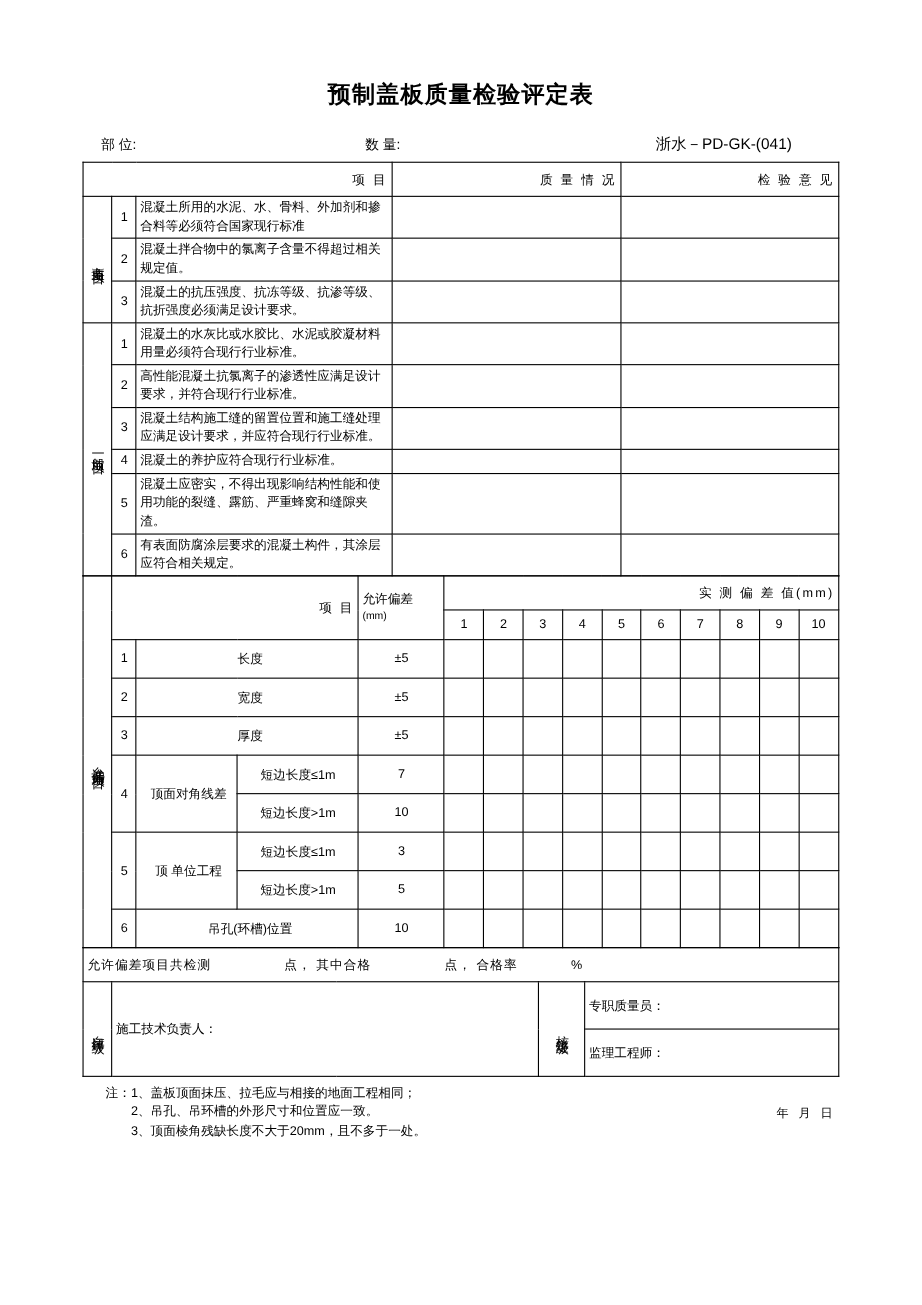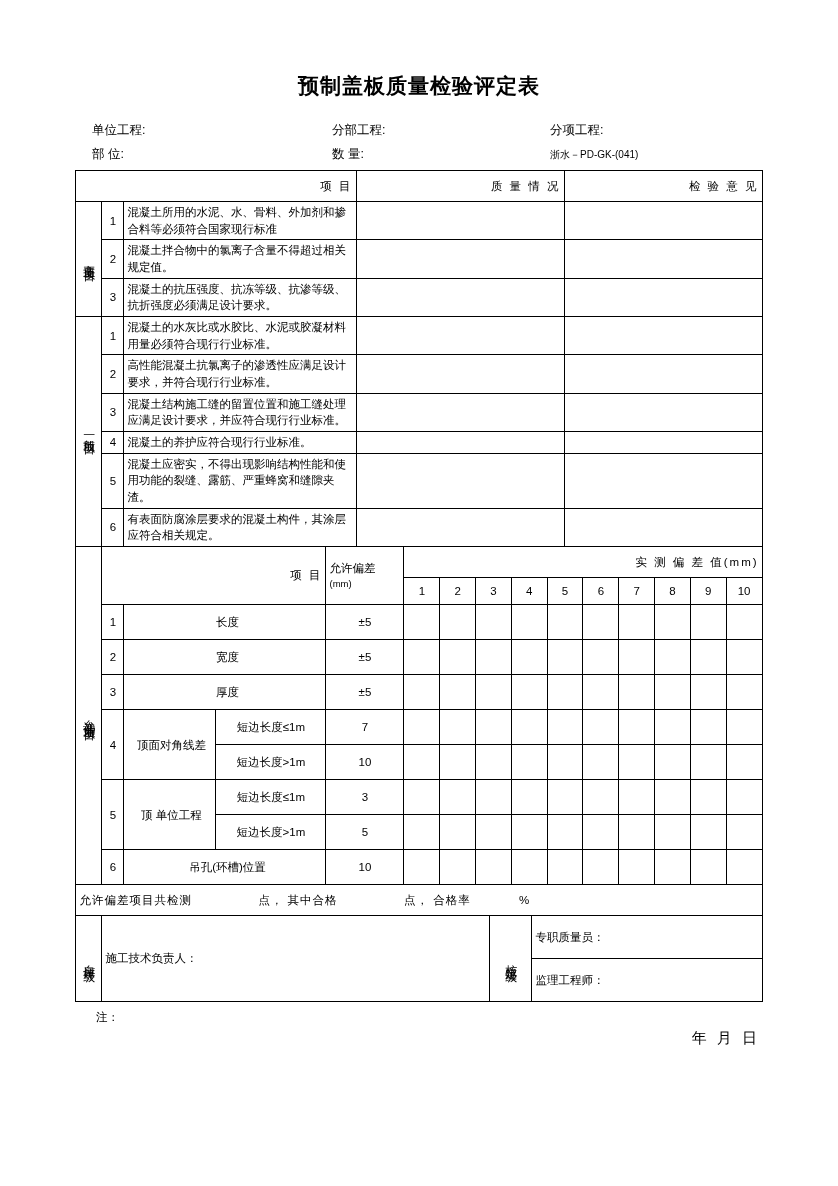--- a/index.html
+++ b/index.html
@@ -38,22 +38,22 @@
     align-items: baseline;
     margin-bottom: 7px;
   }
   .hdr-cell {
     white-space: nowrap;
   }
   .hdr-c1 { width: 240px; }
   .hdr-c2 { width: 218px; }
   .hdr-c3 { flex: 1; }
   .code-right {
-    text-align: left;
-    font-size: 10px;
+    text-align: center;
+    font-size: 14px;
     white-space: nowrap;
   }
 
   table.main {
     border-collapse: collapse;
     margin: 6px auto 0 auto;
     width: 686px;
     table-layout: fixed;
   }
   table.main td, table.main th {
@@ -113,40 +113,35 @@
     margin: 7px 0 0 0;
     padding-left: 96px;
     font-size: 11.5px;
     line-height: 1.5;
     position: relative;
   }
   .notes .date {
     position: absolute;
     right: 78px;
     top: 18px;
-    font-size: 15px;
+    font-size: 11px;
     letter-spacing: 3px;
   }
   .notes-body { display: flex; }
   .notes-label { white-space: nowrap; }
   .notes-list { }
 </style>
 </head>
 <body>
 
 <div class="page">
 
   <div class="title">预制盖板质量检验评定表</div>
 
   <div class="header-block">
-    <div class="hdr-row">
-      <span class="hdr-cell hdr-c1">单位工程:</span>
-      <span class="hdr-cell hdr-c2">分部工程:</span>
-      <span class="hdr-cell hdr-c3">分项工程:</span>
-    </div>
     <div class="hdr-row">
       <span class="hdr-cell hdr-c1">部    位:</span>
       <span class="hdr-cell hdr-c2">数    量:</span>
       <span class="hdr-cell hdr-c3 code-right">浙水－PD-GK-(041)</span>
     </div>
   </div>
 
   <table class="main">
     <colgroup>
       <col style="width:26px">
@@ -438,17 +433,22 @@
       <td class="sign-cell" style="height:38px">
         <span>监理工程师：</span>
       </td>
     </tr>
   </tbody>
     </table>
 
   <div class="notes">
     <div class="notes-body">
       <span class="notes-label">注：</span>
+      <span class="notes-list">
+        <span>1、盖板顶面抹压、拉毛应与相接的地面工程相同；</span><br>
+        <span>2、吊孔、吊环槽的外形尺寸和位置应一致。</span><br>
+        <span>3、顶面棱角残缺长度不大于20mm，且不多于一处。</span>
+      </span>
     </div>
     <div class="date">年  月  日</div>
   </div>
 
 </div>
 
 </body></html>

